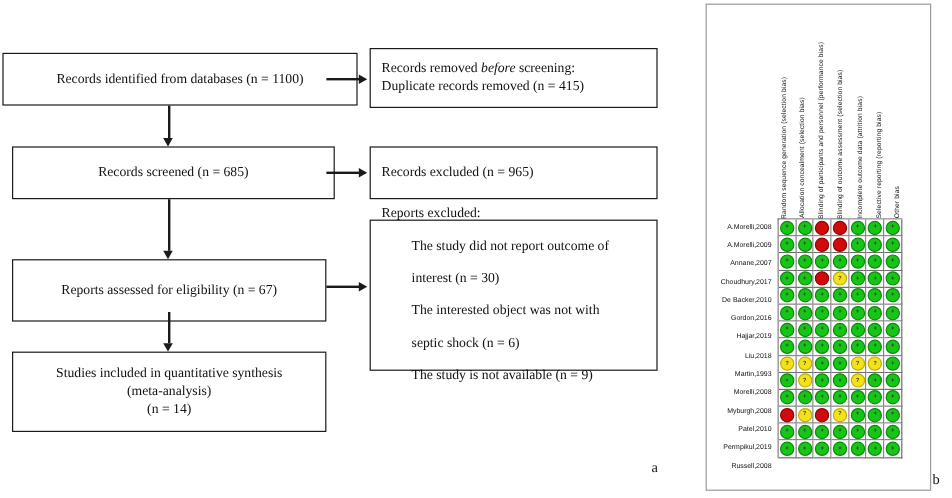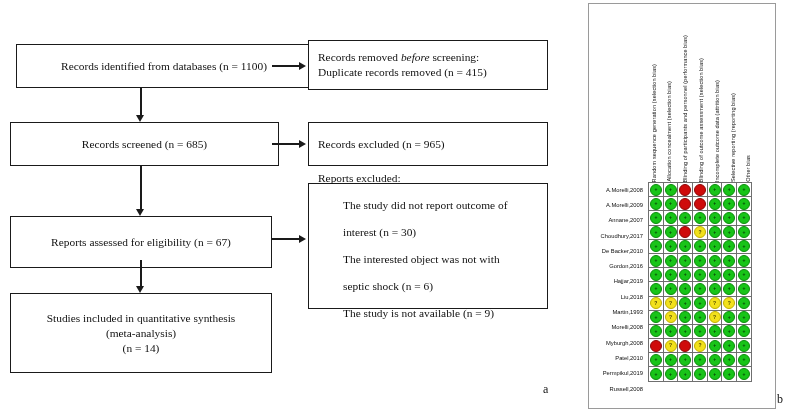--- a/index.html
+++ b/index.html
@@ -19,27 +19,27 @@
     display:flex;flex-direction:column;justify-content:center;
     color:#111111;
   }
   .fbox .line{font-size:11.4px;line-height:15px;white-space:nowrap;}
   .fbox.center .line{text-align:center;}
   .fbox.left  .line{text-align:left;padding-left:9px;}
   .indent{padding-left:34px !important;}
   .it{font-style:italic;margin-top:16px;}
 
   
-  #box-identified   {left:16px; top:44px;  width:296px;height:44px;}
+  #box-identified   {left:2px; top:44px;  width:296px;height:44px;}
   #box-removed      {left:308px;top:40px;  width:240px;height:50px;}
   #box-screened     {left:10px; top:122px; width:269px;height:44px;}
   #box-excluded     {left:308px;top:122px; width:240px;height:44px;}
   #box-eligibility  {left:10px; top:216px; width:262px;height:52px;}
   #box-repexcluded  {left:308px;top:183px; width:240px;height:126px;gap:12px;}
-  #box-included     {left:10px; top:293px; width:262px;height:80px;}
+  #box-included     {left:10px; top:293px; width:262px;height:67px;}
 
   
   .arrow{position:absolute;background:#1a1a1a;}
   .arrow.v{width:1.5px;}
   .arrow.h{height:1.5px;}
   .ahead{position:absolute;width:0;height:0;}
   .ahead.down{border-left:4px solid transparent;border-right:4px solid transparent;border-top:7px solid #1a1a1a;}
   .ahead.right{border-top:4px solid transparent;border-bottom:4px solid transparent;border-left:7px solid #1a1a1a;}
 
   #a1v{left:140px;top:88px;height:27px;}

